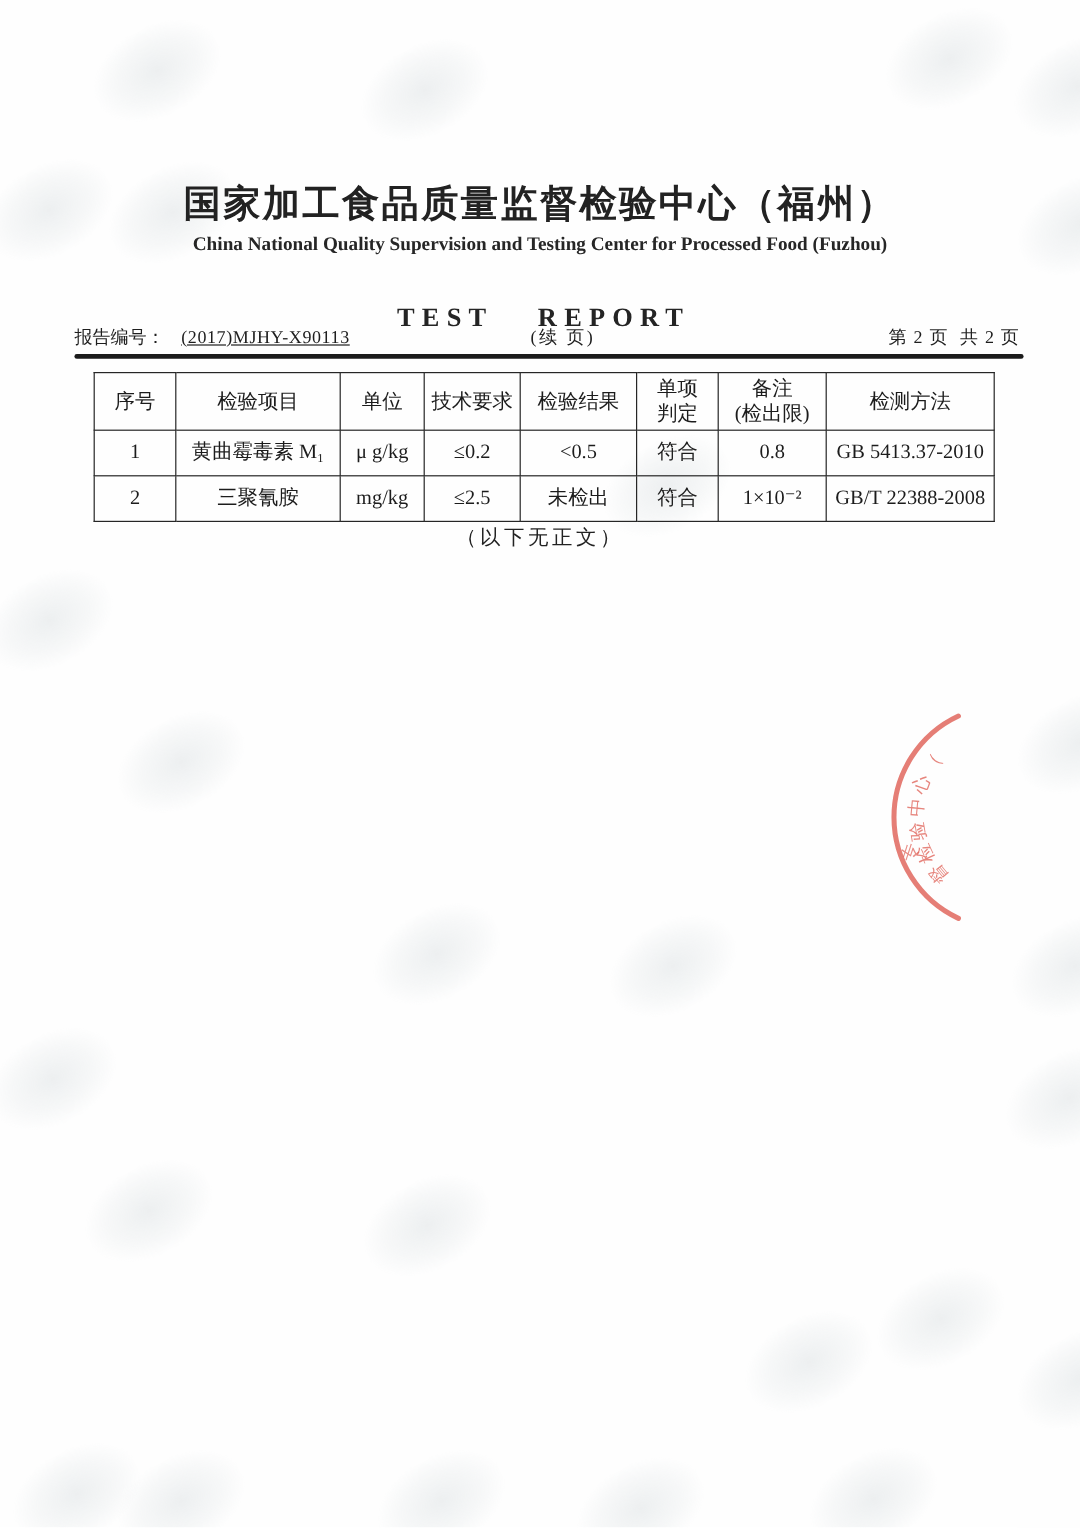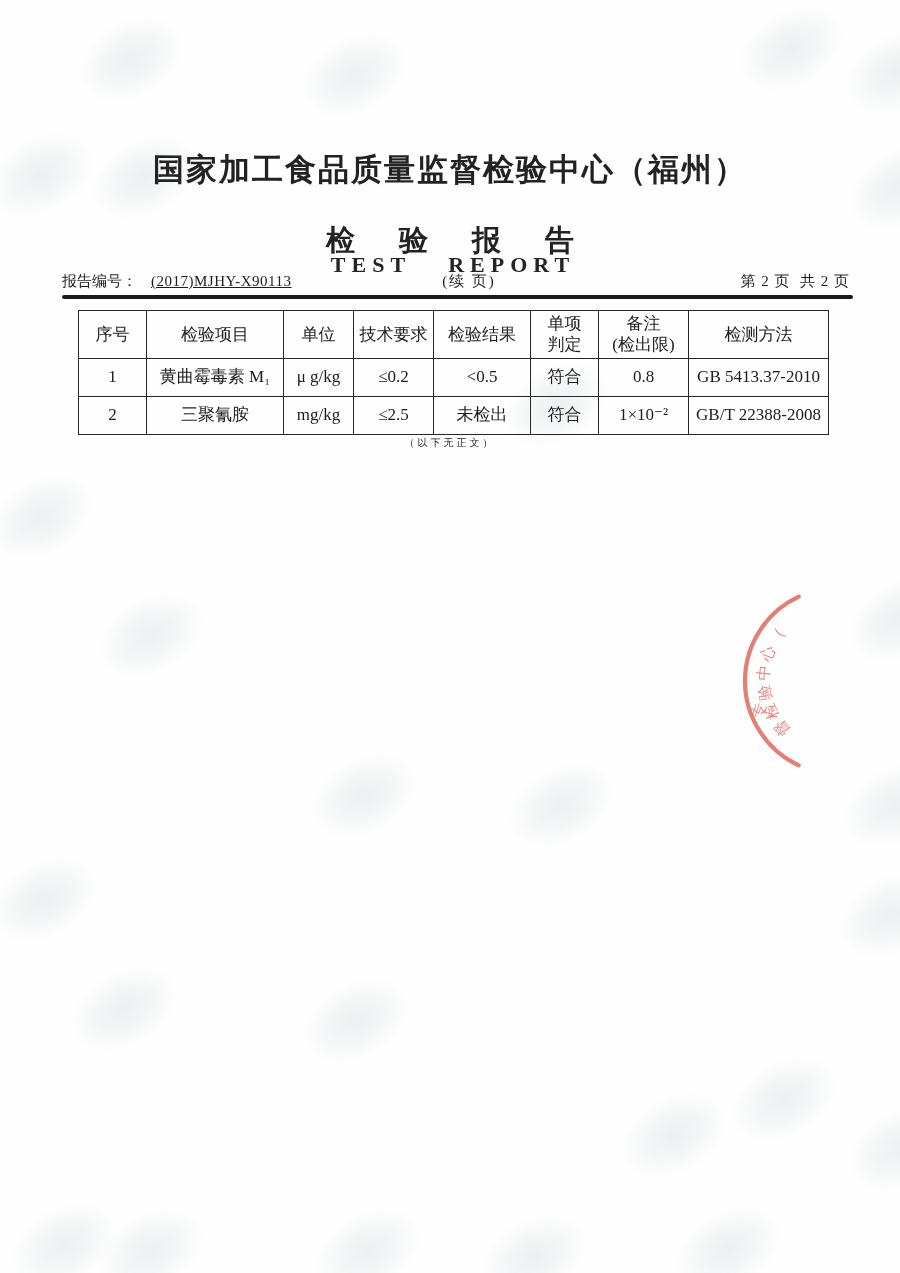--- a/index.html
+++ b/index.html
@@ -105,21 +105,21 @@
     line-height: 1.25;
   }
   table.results thead th { height: 46px; }
   table.results tbody td { height: 38px; }
   td.al, th.al { text-align: left; padding-left: 13px; }
 
   .end-note {
     position: absolute;
     top: 436px; left: 0; right: 0;
     text-align: center;
-    font-size: 10px;
+    font-size: 17px;
     letter-spacing: 3px;
     color: #222;
   }
 
   .stamp {
     position: absolute;
     left: 733px; top: 583px;
     width: 200px; height: 210px;
     pointer-events: none;
     opacity: 0.88;
@@ -151,21 +151,21 @@
   <div class="wm" style="left:728px;top:1062px;"></div>
   <div class="wm" style="left:618px;top:1098px;"></div>
   <div class="wm" style="left:845px;top:1112px;"></div>
   <div class="wm" style="left:8px;top:1208px;"></div>
   <div class="wm" style="left:95px;top:1214px;"></div>
   <div class="wm" style="left:312px;top:1214px;"></div>
   <div class="wm" style="left:478px;top:1220px;"></div>
   <div class="wm" style="left:672px;top:1212px;"></div>
 
   <div class="org-cn">国家加工食品质量监督检验中心（福州）</div>
-  <div class="title-cn">检验报告</div>
+  <div class="org-en">China National Quality Supervision and Testing Center for Processed Food (Fuzhou)</div>
   <div class="title-en">TEST REPORT</div>
 
   <div class="meta-row">
     <div class="report-no">
       <span>报告编号：</span><span class="val">(2017)MJHY-X90113</span>
     </div>
     <div class="continued">(续 页)</div>
     <div class="page-ind">第 2 页  共 2 页</div>
   </div>
 

